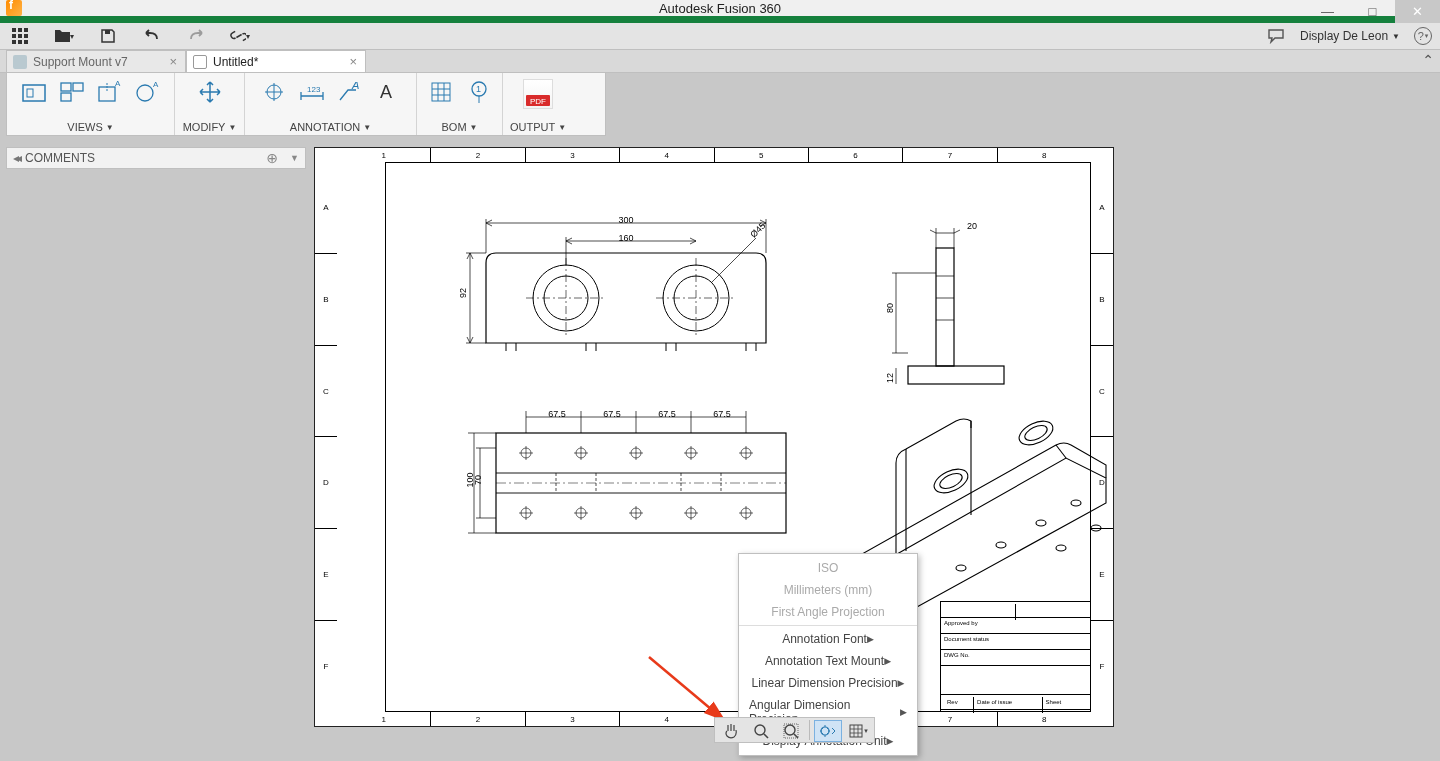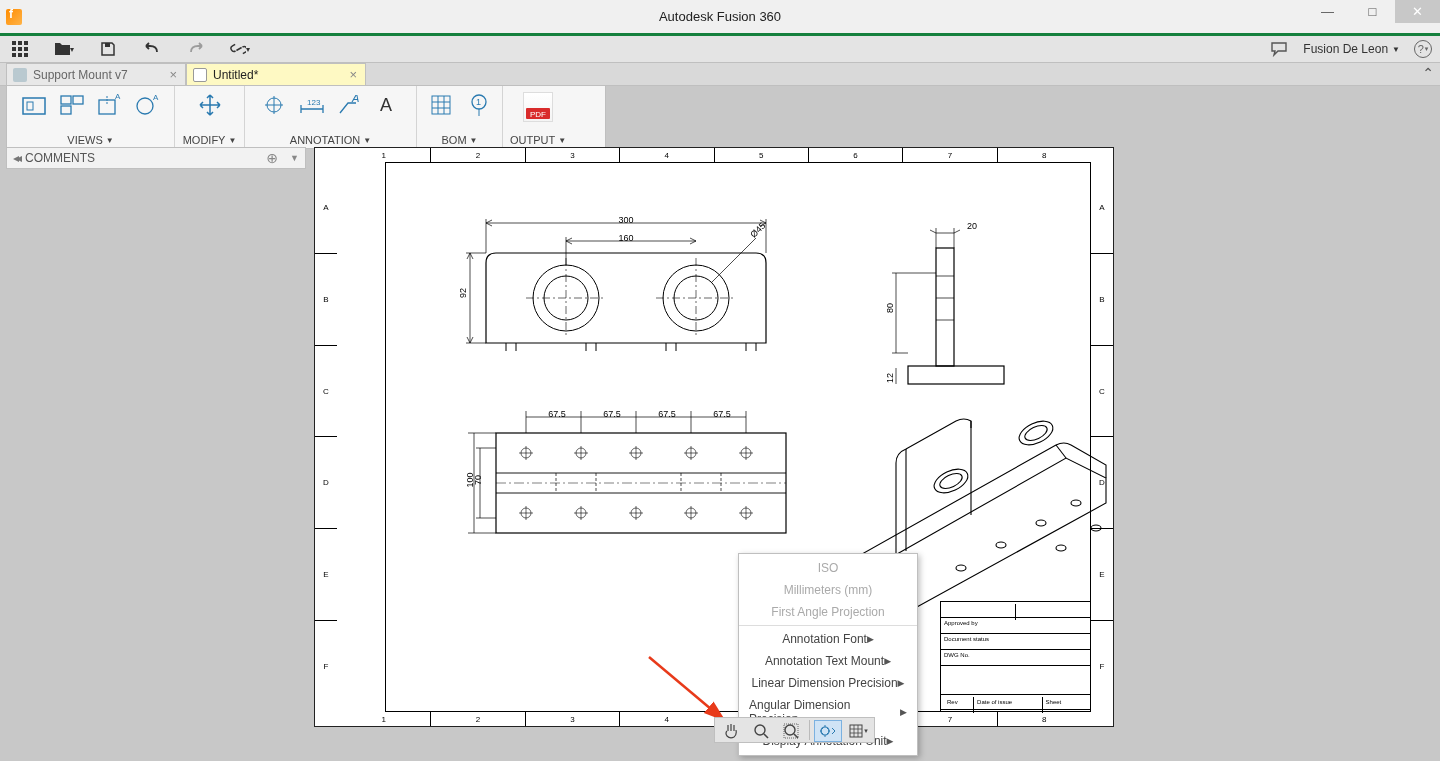--- a/index.html
+++ b/index.html
@@ -1,37 +1,37 @@
 <!DOCTYPE html>
 <html><head>
 <meta charset="utf-8">
 <style>
 * { box-sizing: border-box; margin: 0; padding: 0; font-family: "Segoe UI", Arial, sans-serif; }
 body { background: #c8c8c8; width: 1440px; height: 761px; overflow: hidden; position: relative; }
 
 
-.titlebar { height: 36px; background: #f0f0f0; display: flex; align-items: center; position: relative; border-bottom: 3px solid #15803d;}
+.titlebar { height: 23px; background: #f0f0f0; display: flex; align-items: center; position: relative; border-bottom: 7px solid #15803d;}
 .titlebar .appicon { width: 16px; height: 16px; margin-left: 6px; background: linear-gradient(135deg,#ff8c00,#ffb347); border-radius:2px; position:relative;}
 .titlebar .appicon::after{content:"f"; position:absolute; left:3px; top:-2px; color:#fff; font-size:12px; font-weight:bold;}
 .titlebar .title { position:absolute; left:50%; transform:translateX(-50%); font-size: 13px; color: #222; }
 .titlebar .winbtns { position:absolute; right:0; top:0; display:flex; }
 .titlebar .winbtn { width: 45px; height: 23px; display:flex; align-items:center; justify-content:center; color:#555; font-size:13px;}
 .titlebar .winbtn.close { background:#c8c8c8; color:#fff;}
 
 
 .qbar { height: 27px; background: #e4e4e4; display:flex; align-items:center; padding-left:10px; gap:24px; border-bottom:1px solid #bfbfbf; position:relative;}
 .qbar .qbtn { width:20px; height:20px; display:flex; align-items:center; justify-content:center; color:#333;}
 .qbar .right { position:absolute; right:8px; display:flex; align-items:center; gap:14px;}
 .qbar .user { font-size:12px; color:#333; display:flex; align-items:center; gap:4px;}
 .qbar .help { width:18px; height:18px; border-radius:50%; border:1.5px solid #666; display:flex; align-items:center; justify-content:center; font-size:11px; color:#666;}
 
 
 .doctabs { height: 23px; background: #d9d9d9; display:flex; align-items:flex-end; padding-left:6px; border-bottom:1px solid #bfbfbf; position:relative;}
 .doctab { height:22px; min-width:180px; border:1px solid #bfbfbf; border-bottom:none; background:#e8e8e8; margin-right:0px; display:flex; align-items:center; padding:0 6px; font-size:12px; color:#666; gap:6px;}
-.doctab.active { background:#fef9c3; color:#222;}
+.doctab.active { background:#ffffff; color:#222;}
 .doctab .tabicon { width:14px; height:14px; background:#b9c9d0; border-radius:2px;}
 .doctab .close { margin-left:auto; color:#888; font-size:13px; padding:0 2px;}
 .doctabs .expand { position:absolute; right:6px; top:2px; color:#555; font-size:14px;}
 
 
 .ribbon { height: 63px; background:#f6f6f6; border:1px solid #bfbfbf; border-top:none; width:600px; margin-left:6px; display:flex; position:relative;}
 .ribbon-wrap { background:#c8c8c8; padding-top:0; position:relative; height:63px;}
 .ribbongroup { border-right:1px solid #d4d4d4; display:flex; flex-direction:column; align-items:center; justify-content:space-between; padding:6px 8px 2px; }
 .ribbongroup .icons { display:flex; gap:10px; align-items:flex-end;}
 .ribbongroup .ribicon { width:28px; height:26px; display:flex; align-items:center; justify-content:center; color:#2a7ab0;}
@@ -144,21 +144,21 @@
       </svg>
       <span style="font-size:8px;">▾</span>
   </div>
   <div class="right">
     <div class="qbtn">
       <svg width="18" height="16">
           <path d="M2 2 L16 2 L16 10 L8 10 L4 14 L5 10 L2 10 Z" fill="none" stroke="#555" stroke-width="1.4"></path>
         </svg>
     </div>
     <div class="user">
-        <span>Fusion De Leon</span>
+        <span>Display De Leon</span>
         <span style="font-size:8px;">▼</span>
       </div>
     <div class="help">?<span style="font-size:7px;margin-left:1px;">▾</span></div>
   </div>
 </div>
 
 <div class="doctabs">
   <div class="doctab">
     <div class="tabicon"></div>
     <span>Support Mount v7</span>

